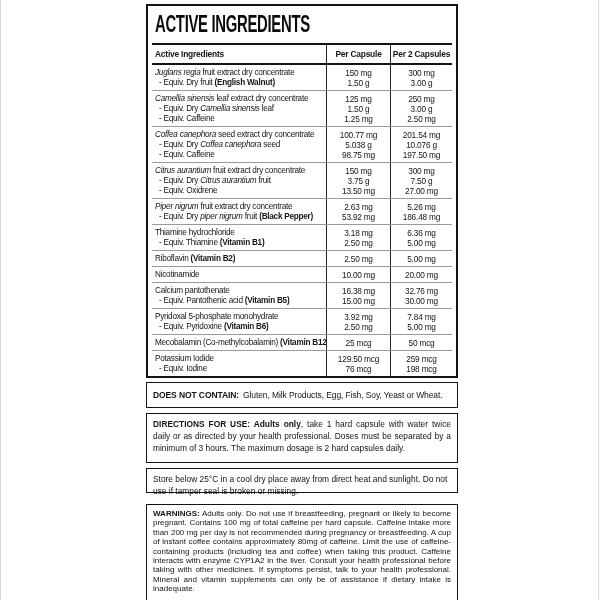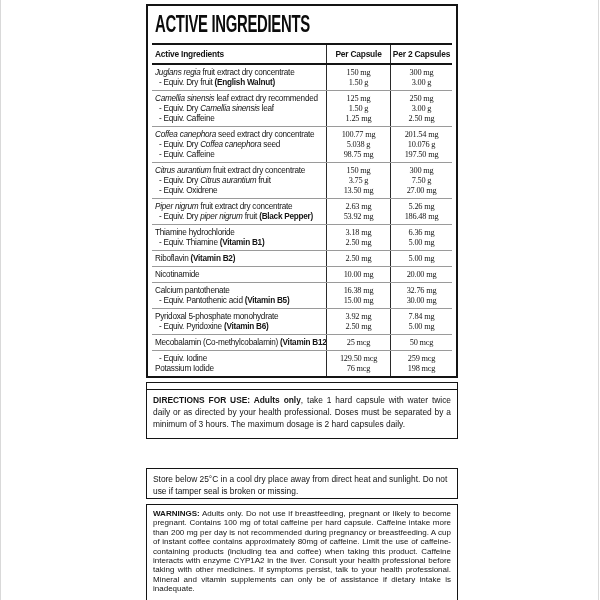--- a/index.html
+++ b/index.html
@@ -29,35 +29,34 @@
   .tbl-body{border-bottom:2px solid #141414;}
   .t-row{display:flex;border-top:1px solid #9a9a9a;}
   .tbl-body .t-row:first-child{border-top:none;}
   .c-name{flex:1;padding:2.5px 1px 2.5px 3px;font-size:8.2px;letter-spacing:-0.25px;line-height:10px;overflow:hidden;}
   .line{white-space:nowrap;}
   .line.sub{padding-left:4px;}
   .c-val{
     width:63px;border-left:1px solid #2a2a2a;text-align:center;font-size:8.3px;
     line-height:10px;padding:2.5px 0;display:flex;flex-direction:column;justify-content:center;
     letter-spacing:-0.2px;
-    font-family:Liberation Serif, serif;
   }
   .c-val2{width:61px;}
   .it{font-style:italic;}
   .bd{font-weight:bold;}
 
   
   .notice{
     position:absolute;left:146px;width:312px;border:1.5px solid #141414;box-sizing:border-box;
     background:#fff;font-size:8.4px;line-height:12px;padding:3px 6px;color:#141414;
   }
   #dnc{top:382px;height:26px;font-size:8.5px;letter-spacing:-0.1px;white-space:nowrap;display:flex;align-items:center;overflow:hidden;}
   #dnc .bd{margin-right:4px;}
-  #directions{top:389px;height:50px;text-align:justify;padding-top:4px;}
-  #storage{top:468px;height:31px;padding-top:4px;}
+  #directions{top:413px;height:50px;text-align:justify;padding-top:4px;}
+  #storage{top:468px;height:25px;padding-top:4px;}
   #warnings{top:504px;height:108px;text-align:justify;line-height:9.4px;font-size:8px;padding:4px 6px;}
 </style>
 </head>
 <body>
 
 <div class="page-edge left"></div>
 <div class="page-edge right"></div>
 
 <div class="main-box">
   <div class="title">
@@ -78,21 +77,21 @@
           <div class="vline">150 mg</div>
           <div class="vline">1.50 g</div>
         </div>
         <div class="c-val c-val2">
           <div class="vline">300 mg</div>
           <div class="vline">3.00 g</div>
         </div>
       </div>
       <div class="t-row">
         <div class="c-name">
-          <div class="line"><span class="it">Camellia sinensis</span><span class="nm"> leaf extract dry recommended</span></div>
+          <div class="line"><span class="it">Camellia sinensis</span><span class="nm"> leaf extract dry concentrate</span></div>
           <div class="line sub"><span class="nm">- Equiv. Dry </span><span class="it">Camellia sinensis</span><span class="nm"> leaf</span></div>
           <div class="line sub"><span class="nm">- Equiv. Caffeine</span></div>
         </div>
         <div class="c-val">
           <div class="vline">125 mg</div>
           <div class="vline">1.50 g</div>
           <div class="vline">1.25 mg</div>
         </div>
         <div class="c-val c-val2">
           <div class="vline">250 mg</div>
@@ -218,22 +217,22 @@
         </div>
         <div class="c-val">
           <div class="vline">25 mcg</div>
         </div>
         <div class="c-val c-val2">
           <div class="vline">50 mcg</div>
         </div>
       </div>
       <div class="t-row">
         <div class="c-name">
+          <div class="line"><span class="nm">Potassium Iodide</span></div>
           <div class="line sub"><span class="nm">- Equiv. Iodine</span></div>
-          <div class="line"><span class="nm">Potassium Iodide</span></div>
         </div>
         <div class="c-val">
           <div class="vline">129.50 mcg</div>
           <div class="vline">76 mcg</div>
         </div>
         <div class="c-val c-val2">
           <div class="vline">259 mcg</div>
           <div class="vline">198 mcg</div>
         </div>
       </div>

